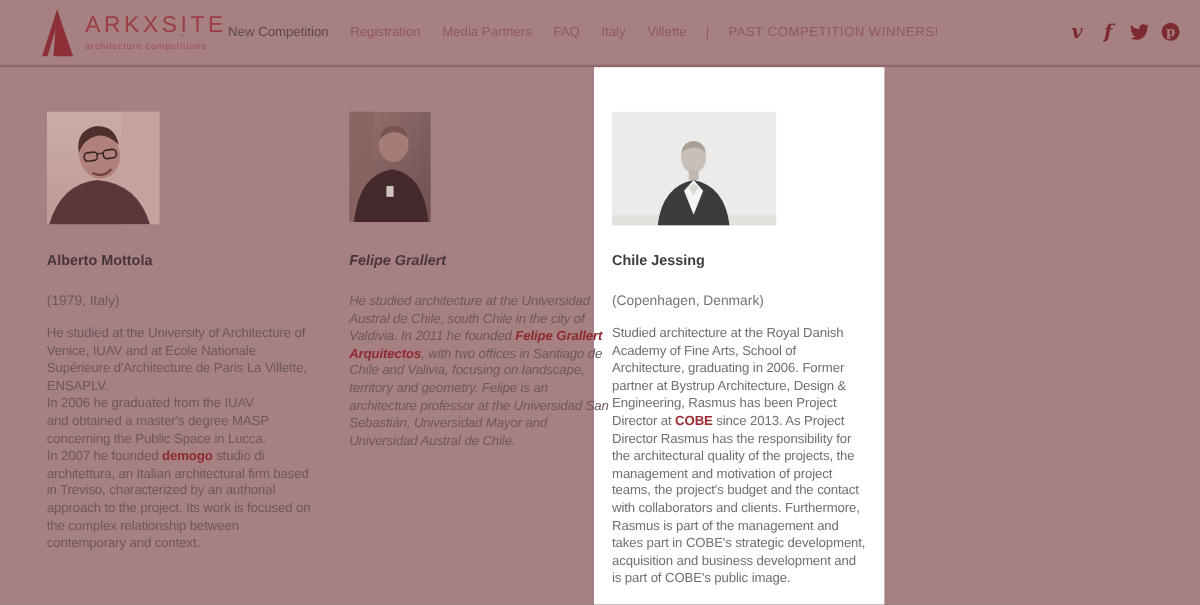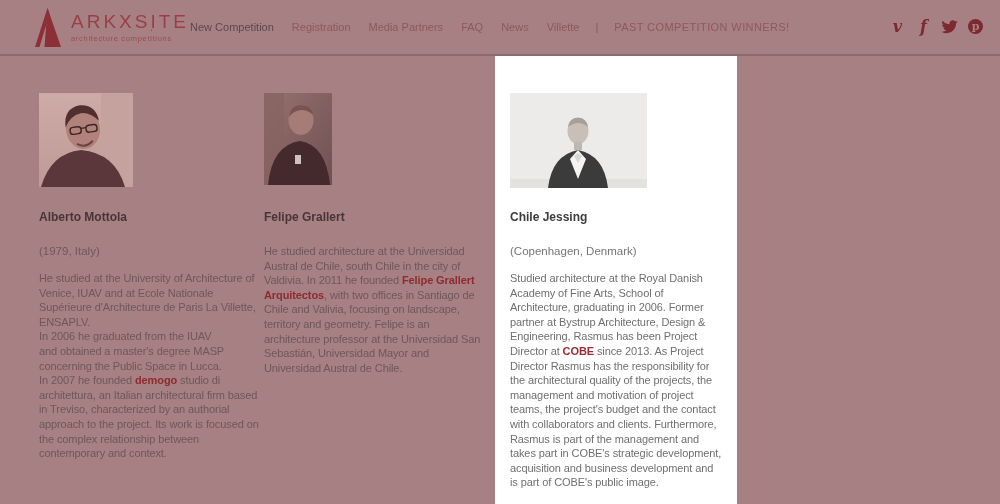--- a/index.html
+++ b/index.html
@@ -36,21 +36,21 @@
   }
   .pin-p { font-family:"DejaVu Serif", serif; font-weight:bold; font-size:11px; color:#a68082; line-height:15px; }
   
   .card {
     position:absolute; left:495px; top:56px; width:242px; height:448px;
     background:#ffffff;
   }
   
   .col { position:absolute; top:93px; }
   .col-1 { left:39px;  width:222px; }
-  .col-2 { left:264px; width:222px; }
+  .col-2 { left:291px; width:222px;font-style:italic; }
   .col-3 { left:510px; width:213px; }
   .photo { display:block; }
   .col-1 .photo { margin-bottom:23px; }
   .col-2 .photo { margin-bottom:25px; }
   .col-3 .photo { margin-bottom:22px; }
   .name { font-size:12px; font-weight:bold; color:#473539; margin-bottom:20px; line-height:14px; }
   .loc  { font-size:11.5px; color:#6f575b; margin-bottom:13px; line-height:14px; }
   .bio  { font-size:11px; line-height:14.6px; color:#6f575b; letter-spacing:-0.1px; }
   .bio a { color:#8f2a30; font-weight:bold; text-decoration:none; cursor:pointer; }
   .col-3 .name { color:#3d3d3d; }
@@ -75,21 +75,21 @@
         <span class="tagline" style="display:block;">architecture competitions</span>
       </span>
     </a>
 
     <nav class="nav">
       <span class="nav-dot">.</span>
       <a class="nav-active">New Competition</a>
       <a>Registration</a>
       <a>Media Partners</a>
       <a>FAQ</a>
-      <a>News</a>
+      <a>Italy</a>
       <a>Villette</a>
       <span class="nav-sep">|</span>
       <a class="nav-highlight">PAST COMPETITION WINNERS!</a>
     </nav>
 
     <div class="social">
       <span class="sicon">
         <span class="sletter">v</span>
       </span>
       <span class="sicon">

